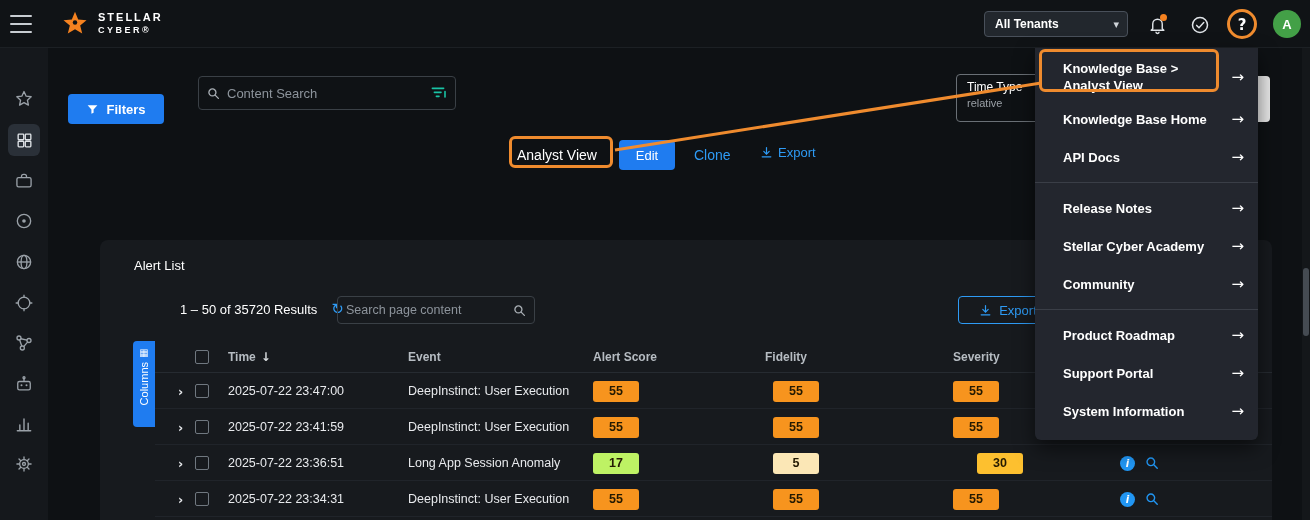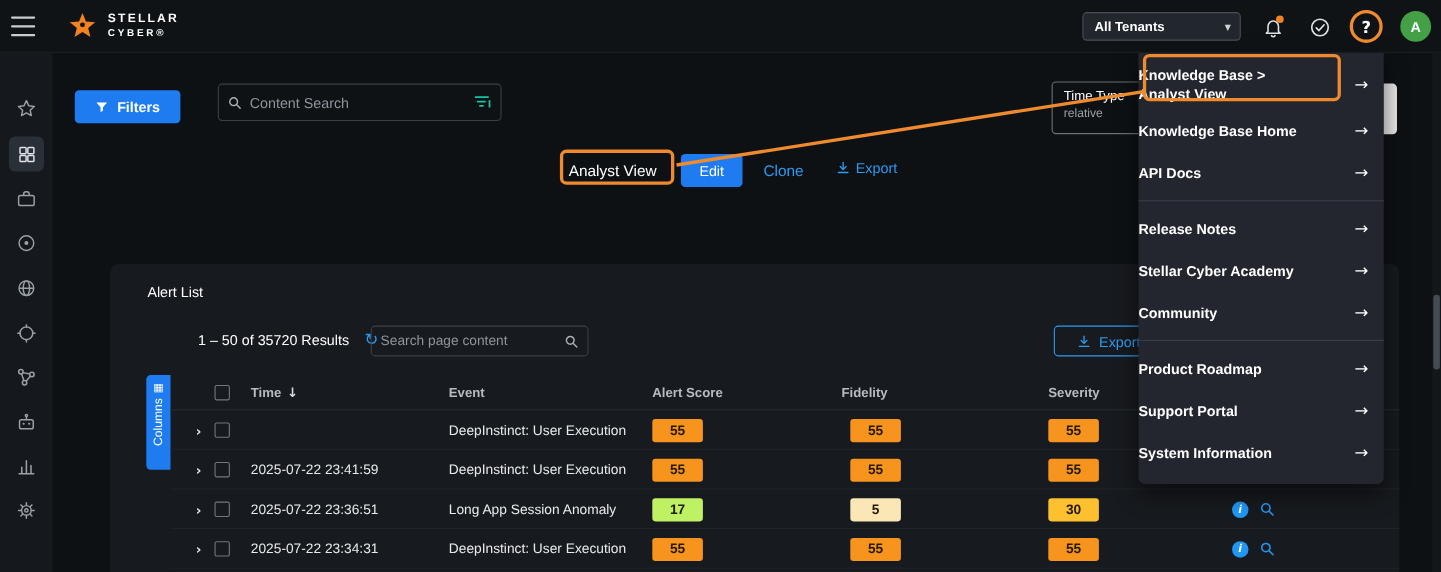--- a/index.html
+++ b/index.html
@@ -23,21 +23,21 @@
   .bell-dot{position:absolute;right:1px;top:0;width:7px;height:7px;border-radius:50%;background:#f58220}
   .help-q{font-size:15px;font-weight:bold;color:#fff}
   .avatar{position:absolute;left:1273px;top:10px;width:28px;height:28px;border-radius:50%;background:#43a047;display:flex;align-items:center;justify-content:center;font-size:13px;font-weight:bold;color:#fff;cursor:pointer}
 
   
   .sidebar{position:absolute;left:0;top:48px;width:48px;height:472px;background:#15181c;z-index:5}
   .side-item{position:absolute;left:8px;width:32px;height:32px;border-radius:6px;display:flex;align-items:center;justify-content:center;cursor:pointer}
   .side-item.active{background:#2a3038}
 
   
-  .filters-btn{position:absolute;left:68px;top:82px;width:96px;height:30px;background:#1f7cf0;border-radius:4px;display:flex;align-items:center;justify-content:center;gap:7px;color:#fff;font-size:13px;font-weight:bold;cursor:pointer;z-index:2}
+  .filters-btn{position:absolute;left:68px;top:94px;width:96px;height:30px;background:#1f7cf0;border-radius:4px;display:flex;align-items:center;justify-content:center;gap:7px;color:#fff;font-size:13px;font-weight:bold;cursor:pointer;z-index:2}
   .content-search{position:absolute;left:198px;top:76px;width:258px;height:28px;border:1px solid #3a4046;border-radius:4px;background:#0f1215;display:flex;align-items:center;padding:16px 8px;gap:7px;z-index:2}
   .content-search input{flex:1;background:transparent;border:none;outline:none;font-size:13px;color:#dfe3e7;font-family:"Liberation Sans",sans-serif}
   .content-search input::placeholder{color:#8d949c}
   .time-type{position:absolute;left:956px;top:74px;width:114px;height:48px;border:1px solid #6a7076;border-radius:4px;padding:5px 10px;z-index:2;cursor:pointer}
   .time-type-label{display:block;font-size:12px;color:#fff;margin-bottom:3px}
   .time-type-value{display:block;font-size:11px;color:#9aa0a6}
   .white-slab{position:absolute;left:1230px;top:76px;width:40px;height:46px;background:#e9e9e9;border-radius:4px;z-index:2}
 
   
   .view-title{position:absolute;left:517px;top:140px;height:30px;line-height:30px;font-size:14px;color:#fff;z-index:2}
@@ -77,21 +77,21 @@
   .h-fid{left:610px}
   .h-sev{left:798px}
   .sort-arrow{font-size:12px;color:#d6dadd}
   .badge{width:46px;height:21px;border-radius:3px;display:flex;align-items:center;justify-content:center;font-size:12.5px;font-weight:bold;color:#241a02}
   .c-actions{left:965px;gap:10px}
   .info-icon{width:15px;height:15px;border-radius:50%;background:#2196f3;color:#fff;font-size:10px;font-weight:bold;font-style:italic;display:flex;align-items:center;justify-content:center;cursor:pointer}
   .mag-icon{cursor:pointer;display:flex}
 
   
   .help-menu{position:absolute;left:1035px;top:48px;width:223px;background:#23262e;border-radius:0 0 6px 6px;box-shadow:0 8px 20px rgba(0,0,0,.55);padding:6px 0 10px;z-index:10}
-  .mi{height:38px;display:flex;align-items:center;justify-content:space-between;padding:0 14px 0 0;cursor:pointer}
+  .mi{height:38px;display:flex;align-items:center;justify-content:space-between;padding:0 14px 0 28px;cursor:pointer}
   .mi-two{height:46px}
   .mi-label{font-size:13px;font-weight:bold;color:#fff;line-height:17px;max-width:160px}
   .mi-arrow{font-size:15px;color:#fff}
   .menu-divider{height:1px;background:#3a3e47;margin:6px 0}
 
   
   .scroll-track{position:absolute;left:1302px;top:48px;width:8px;height:472px;background:#14171a;z-index:12}
   .scroll-thumb{position:absolute;left:1303px;top:268px;width:6px;height:68px;background:#454b52;border-radius:3px;z-index:13;cursor:pointer}
 
   
@@ -307,20 +307,21 @@
       <div class="cell h-score">Alert Score</div>
       <div class="cell h-fid">Fidelity</div>
       <div class="cell h-sev">Severity</div>
     </div>
 
     <div class="t-row" style="top:133px">
       <div class="cell c-exp glyph">›</div>
       <div class="cell c-cb">
           <span class="checkbox"></span>
         </div>
+      <div class="cell c-time">2025-07-22 23:47:00</div>
       <div class="cell c-event">DeepInstinct: User Execution</div>
       <div class="cell c-score">
           <span class="badge" style="background-color: rgb(247, 148, 30);">55</span>
         </div>
       <div class="cell c-fid">
           <span class="badge" style="background-color: rgb(247, 148, 30);">55</span>
         </div>
       <div class="cell c-sev">
           <span class="badge" style="background-color: rgb(247, 148, 30);">55</span>
         </div>
@@ -369,21 +370,21 @@
         </div>
       <div class="cell c-time">2025-07-22 23:36:51</div>
       <div class="cell c-event">Long App Session Anomaly</div>
       <div class="cell c-score">
           <span class="badge" style="background-color: #bef264;">17</span>
         </div>
       <div class="cell c-fid">
           <span class="badge" style="background-color: rgb(251, 231, 182);">5</span>
         </div>
       <div class="cell c-sev">
-          <span class="badge" style="background-color: rgb(253, 192, 47);">30</span>
+          <span class="badge" style="background-color: rgb(253, 192, 47); margin-left: 24px;">30</span>
         </div>
       <div class="cell c-actions">
         <span class="info-icon glyph">i</span>
         <span class="mag-icon">
             <svg width="14" height="14" viewBox="0 0 24 24" fill="none" stroke="#2196f3" stroke-width="2.4" stroke-linecap="round">
               <circle cx="10" cy="10" r="6.5"></circle>
               <line x1="15.5" y1="15.5" x2="21" y2="21"></line>
             </svg>
           </span>
       </div>

